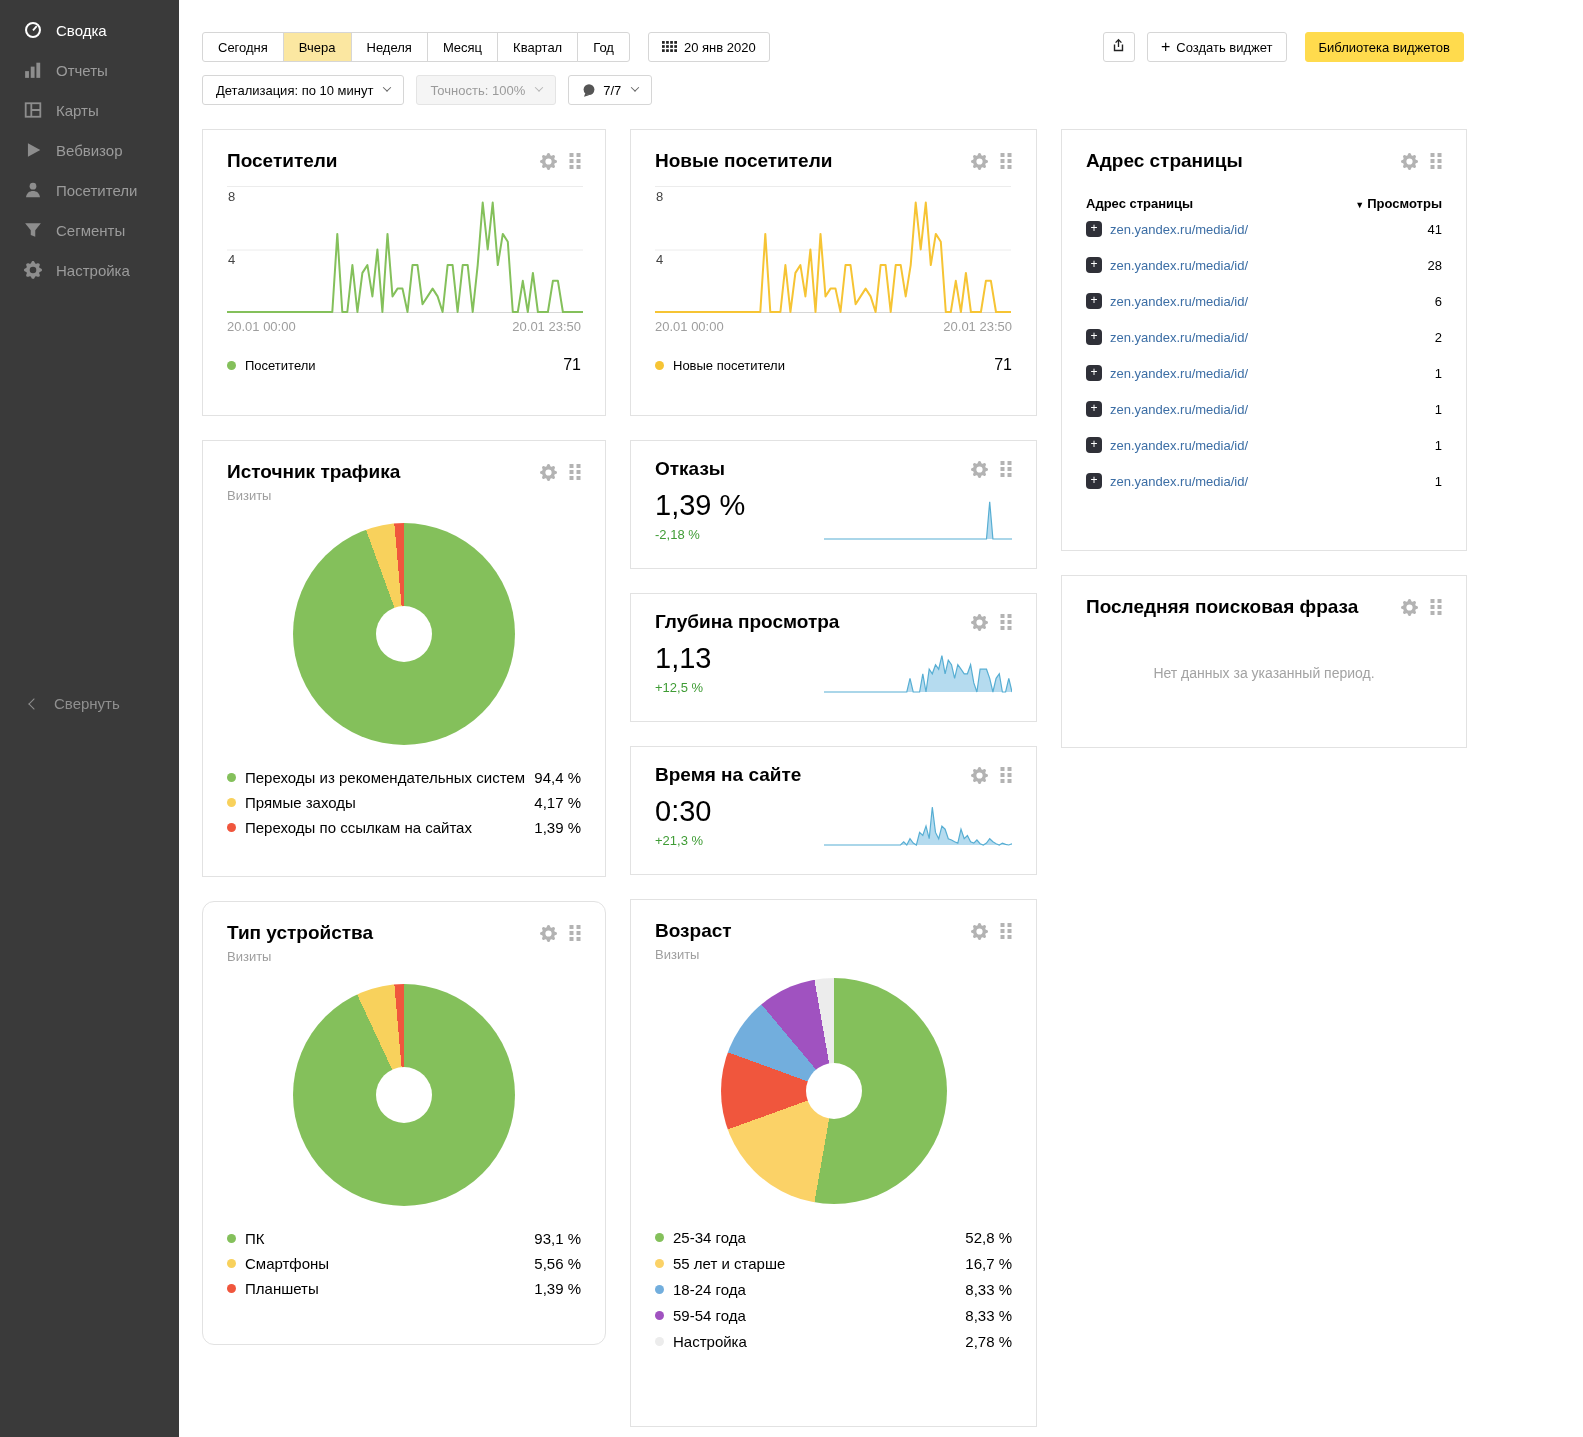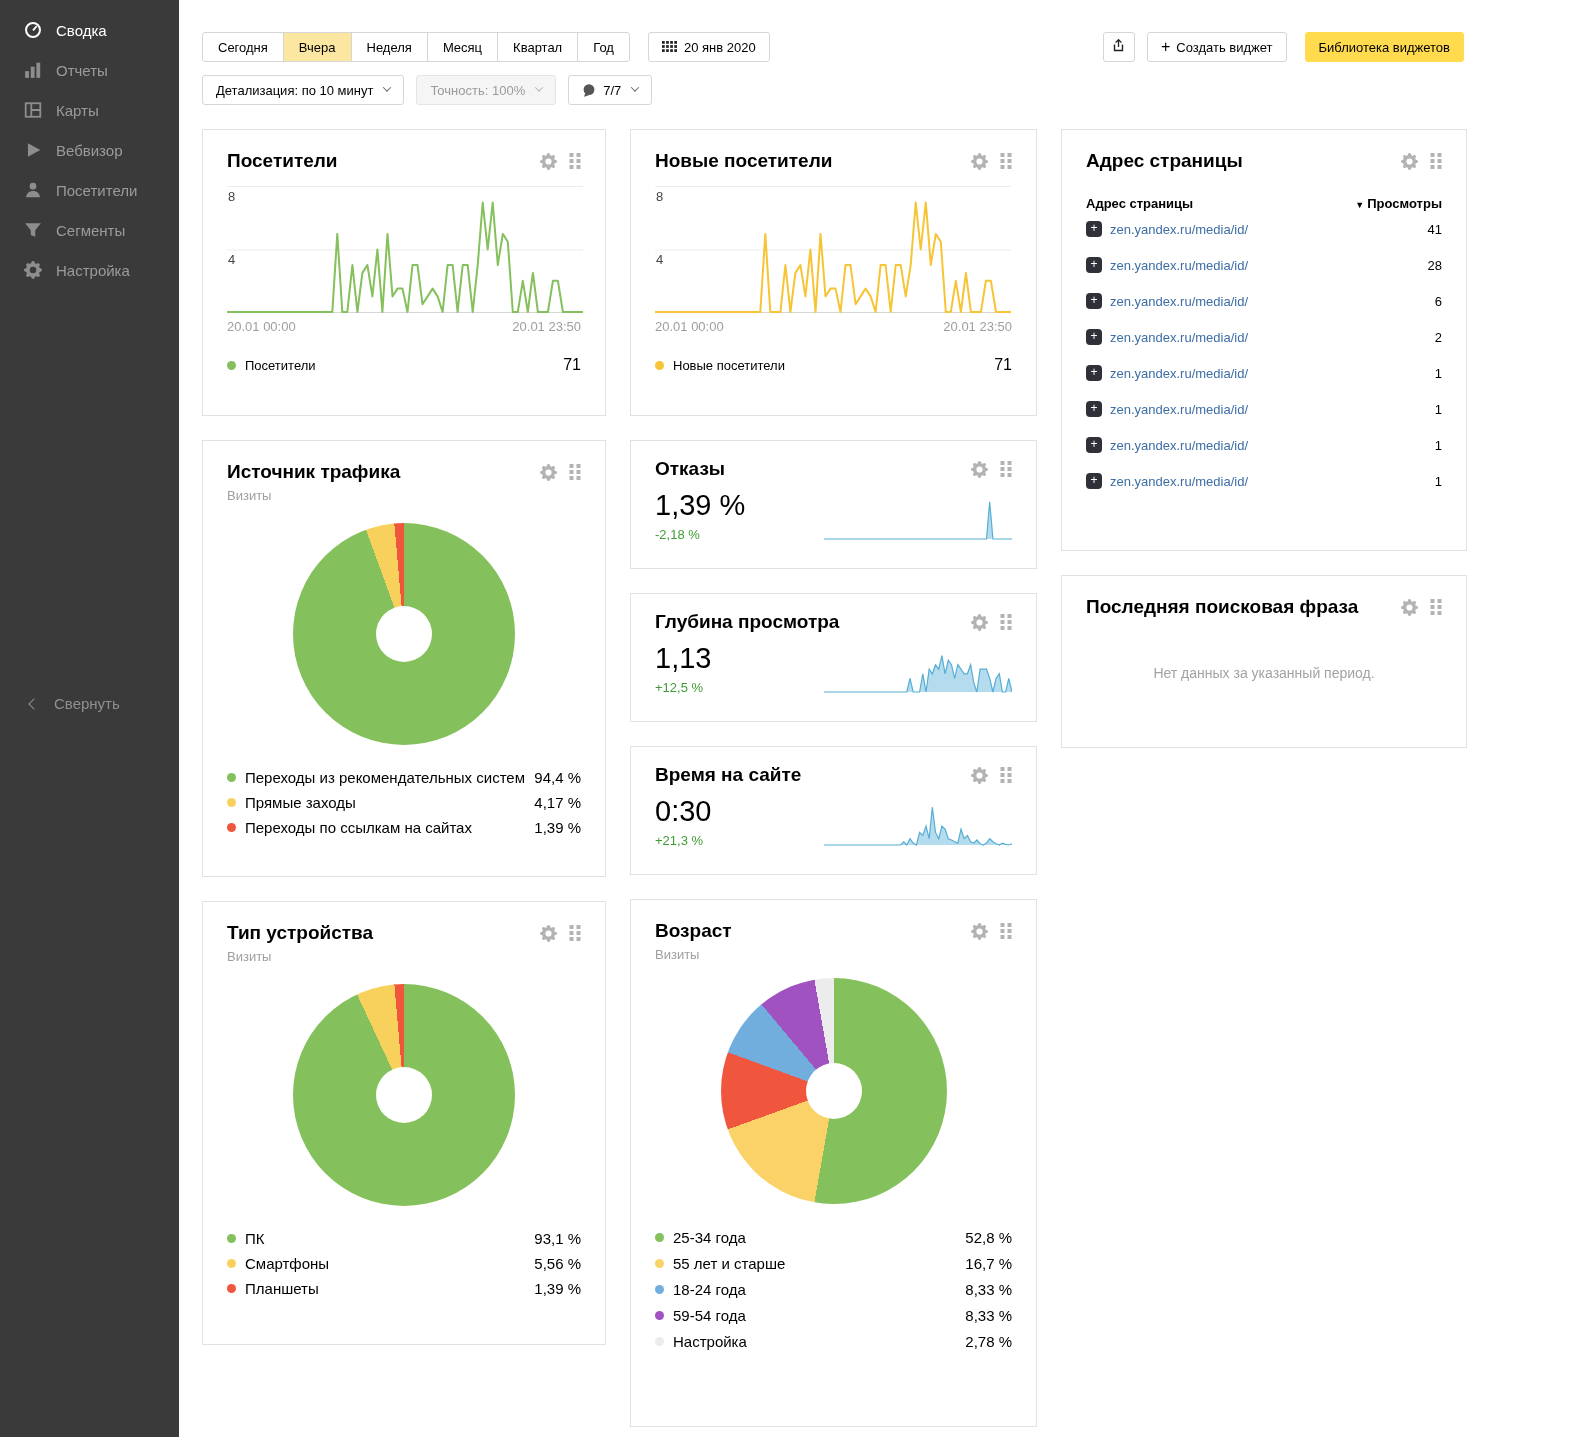--- a/index.html
+++ b/index.html
@@ -54,21 +54,21 @@
   .whead { display:flex; align-items:center; }
   .whead h2 { font-size:19px; font-weight:600; letter-spacing:0; flex:1; }
   .whead .gear-ic { width:17px; height:17px; color:#b3b3b3; margin-right:12px; cursor:pointer; }
   .whead .gear-ic svg { width:17px; height:17px; display:block; }
   .whead .drag-ic { width:12px; height:16px; color:#b3b3b3; cursor:grab; }
   .whead .drag-ic svg { width:12px; height:16px; display:block; }
   .wsub { font-size:13px; color:#9e9e9e; margin-top:5px; }
 
   .w-visitors { height:287px; }
   .w-source { height:437px; }
-  .w-device { height:444px; }
+  .w-device { height:444px;border-radius:12px; }
   .w-small { height:129px; padding-top:17px; }
   .w-age { height:528px; }
   .w-table { height:422px; }
   .w-empty { height:173px; display:flex; flex-direction:column; }
 
   
   .line-wrap { margin-top:14px; }
   .line-wrap svg { display:block; width:356px; height:127px; }
   .xlabels { display:flex; justify-content:space-between; font-size:13px; color:#9e9e9e; margin-top:6px; }
   .lgline { display:flex; align-items:center; margin-top:22px; font-size:13px; }

